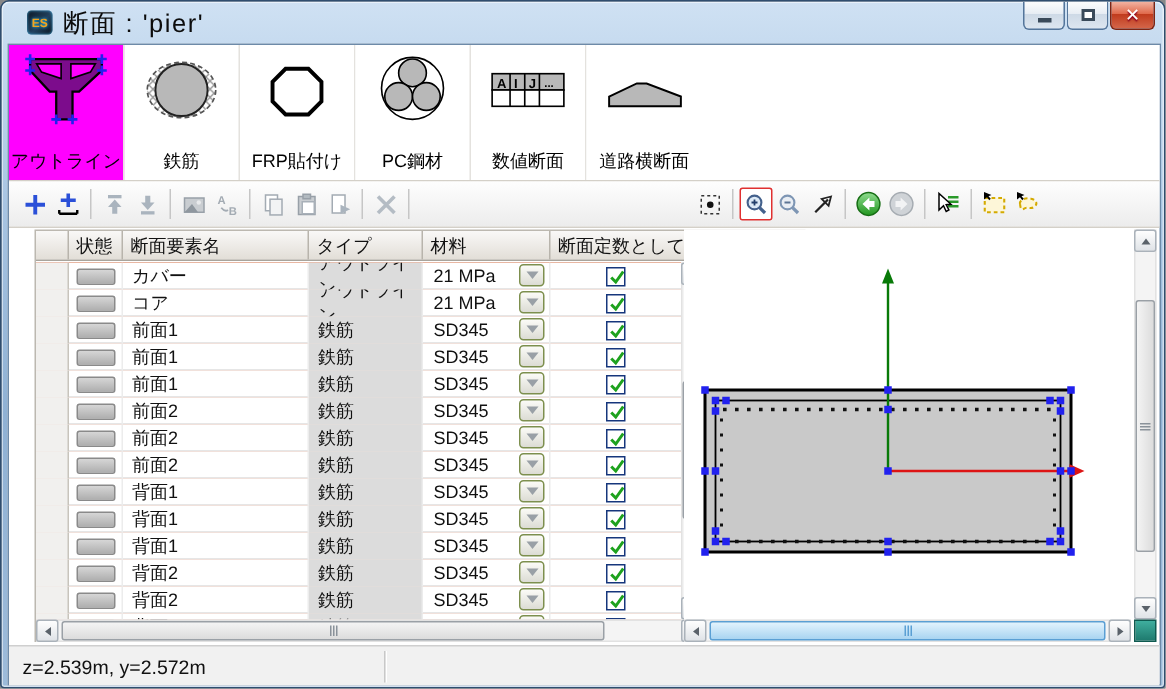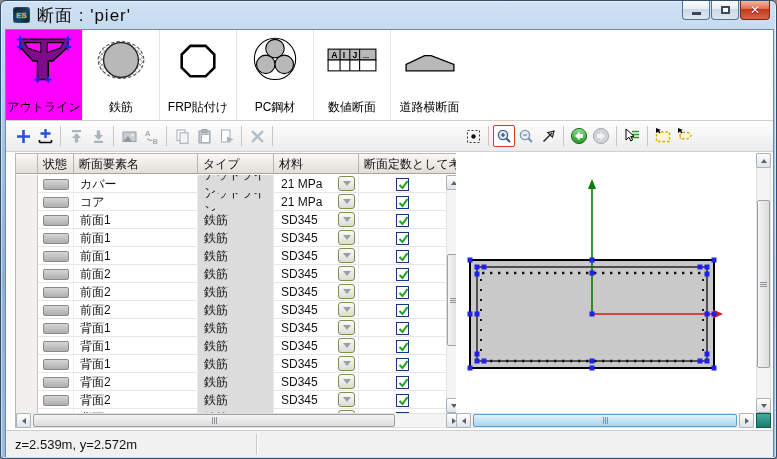--- a/index.html
+++ b/index.html
@@ -7,21 +7,21 @@
   body { font-family: "Liberation Sans", "DejaVu Sans", sans-serif; }
   #screen{
     position:relative; width:777px; height:459px; overflow:hidden;
     background:linear-gradient(#cfe1f3,#a7c4e2 30%,#8fb1d4 60%,#9dbbda);
     border:1px solid #2f4d6e; border-radius:6px 6px 3px 3px;
     box-shadow:inset 0 0 0 1px rgba(255,255,255,.55);
     font-size:12px; color:#111;
   }
   .abs{position:absolute;}
   
-  .titlebar{left:0;top:0;width:777px;height:28px;display:flex;align-items:center;padding-left:12px;}
+  .titlebar{left:0;top:0;width:777px;height:28px;display:flex;align-items:center;padding-left:17px;}
   .app-icon{width:17px;height:16px;border-radius:3px;background:linear-gradient(135deg,#0c1724,#22415e 55%,#0a141e);
     display:flex;align-items:center;justify-content:center;margin-right:7px;
     box-shadow:inset 0 0 2px #4ad; }
   .app-icon span{font-size:8px;font-weight:bold;color:#f5a21b;text-shadow:0 0 2px #2cf;}
   .title{font-size:17px;color:#0c0c0c;letter-spacing:1px;}
   .winbtns{position:absolute;right:8px;top:0;display:flex;}
   .wbtn{width:28px;height:19px;border:1px solid #54759a;border-top:none;display:flex;align-items:center;justify-content:center;
     background:linear-gradient(#fdfdfd,#e7edf4 45%,#cdd9e6 46%,#dde6f0);border-radius:0 0 4px 4px;margin-left:1px;}
   .wbtn.close{width:30px;background:linear-gradient(#f2b5a4,#e06a4c 45%,#c03a1c 46%,#d4664a);border-color:#7d2413;}
   .glyph-min{width:9px;height:3px;background:#3a4a5a;margin-top:7px;}
@@ -36,21 +36,21 @@
   .bigbtn .biglabel{margin-top:auto;padding-bottom:4px;font-size:12px;color:#000;white-space:nowrap;}
   .bigbtn.selected{background:#ff00ff;}
   
   .smallbar{left:5px;top:120px;width:767px;height:31px;background:linear-gradient(#fefefe,#ececec);
     border-bottom:1px solid #d4d0c8;display:flex;align-items:center;padding-left:6px;}
   .tbtn{width:22px;height:22px;display:flex;align-items:center;justify-content:center;border-radius:2px;}
   .tbtn.active{border:1px solid #e03030;background:#fff;}
   .tsep{width:1px;height:20px;background:#c6c6c6;margin:0 4px;}
   .viewgroup{position:absolute;left:456px;top:4px;display:flex;align-items:center;}
   
-  .table-panel{left:14px;top:152px;width:514px;height:275px;background:#fff;border:1px solid #bcb8b0;}
+  .table-panel{left:22px;top:152px;width:514px;height:275px;background:#fff;border:1px solid #bcb8b0;}
   .thead{position:absolute;left:0;top:0;width:445px;height:20px;display:flex;overflow:hidden;
     background:linear-gradient(#f9f8f7,#e2ded7);border-bottom:1px solid #a8a49c;}
   .hc{height:20px;border-right:1px solid #b8b4ac;display:flex;align-items:center;padding-left:5px;
     white-space:nowrap;overflow:hidden;font-size:12px;color:#111;}
   .tbody{position:absolute;left:0;top:21px;width:430px;height:238px;overflow:hidden;background:#c2410c;}
   .trow{display:flex;height:18px;border-bottom:1px solid #e6e6e6;background:#fff;}
   .c{height:18px;display:flex;align-items:center;overflow:hidden;border-right:1px solid #ececec;}
   .c0{width:22px;background:#f1f0ee;border-right:1px solid #c8c4bc;}
   .c1{width:36px;justify-content:center;}
   .c2{width:124px;padding-left:6px;}

